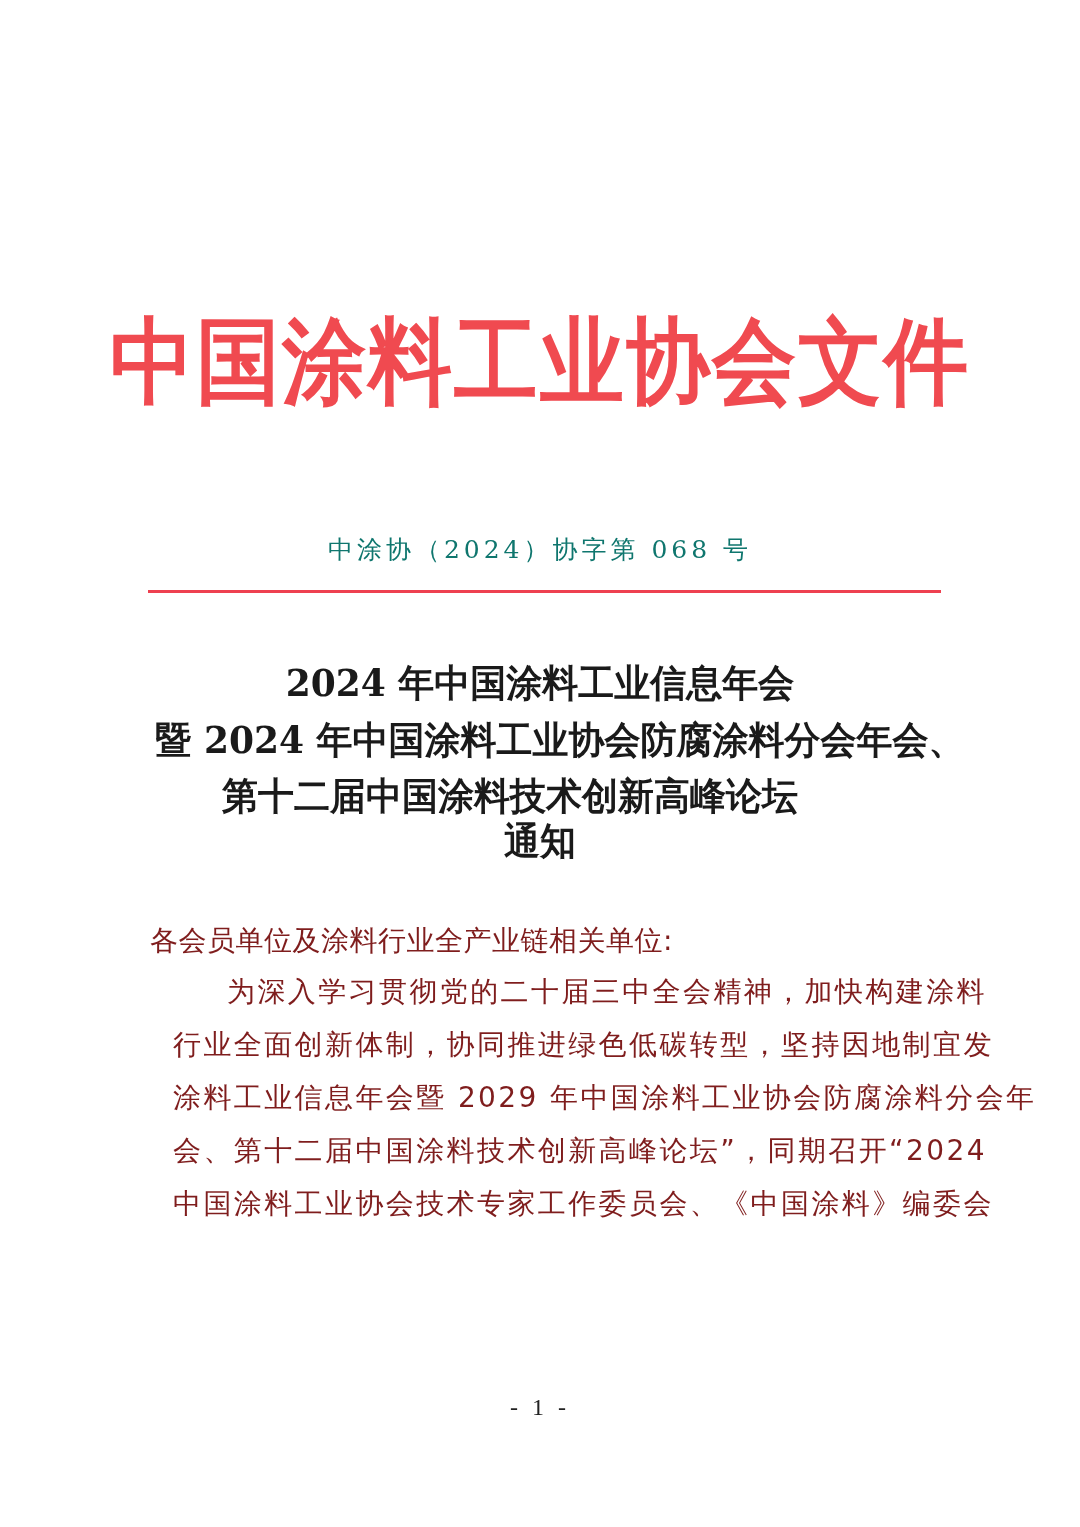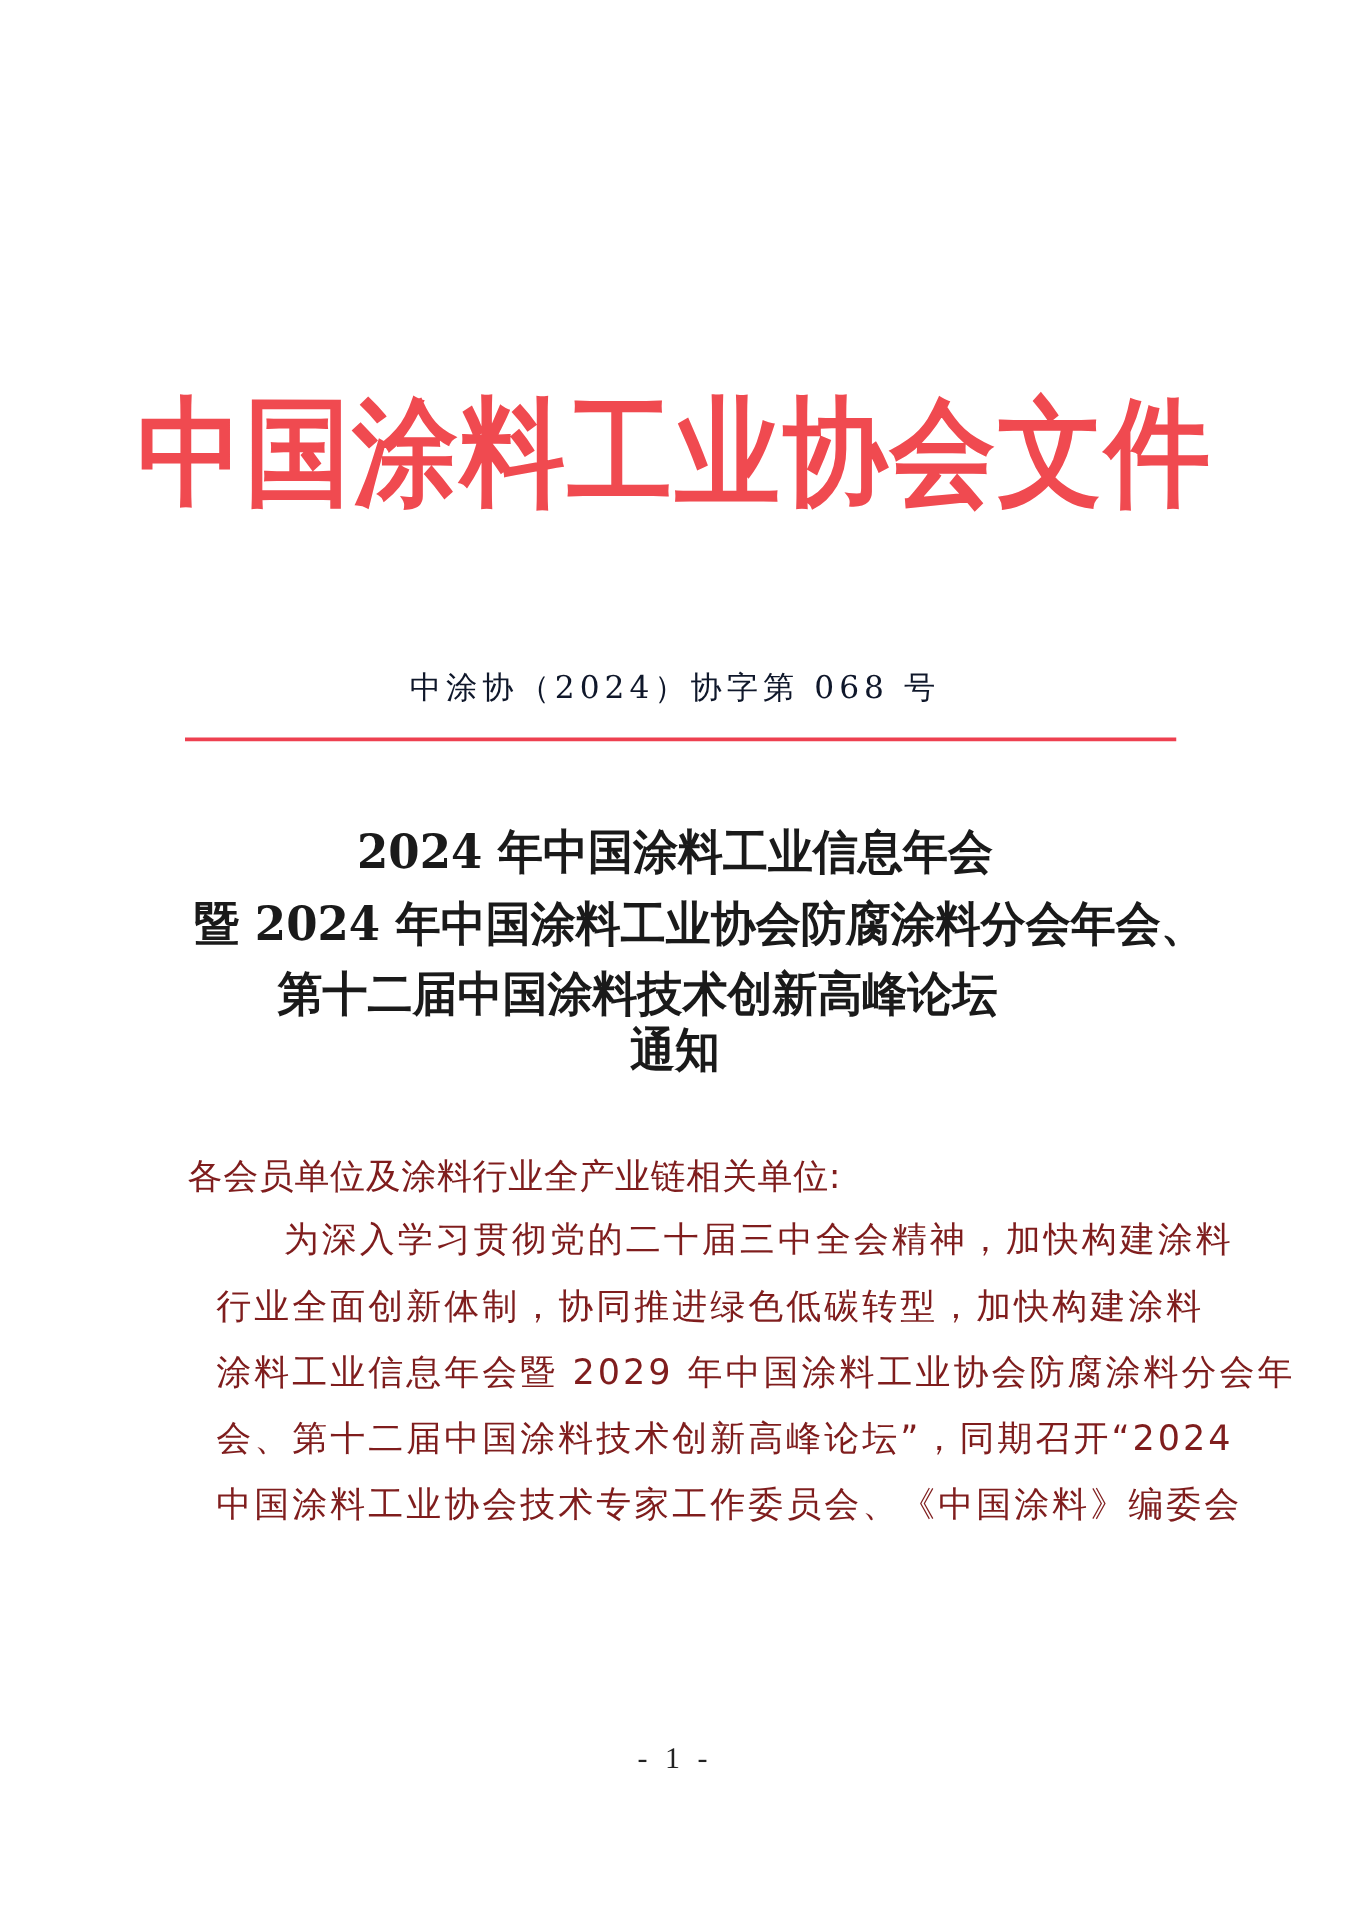--- a/index.html
+++ b/index.html
@@ -6,21 +6,21 @@
   body { width: 1080px; height: 1527px; position: relative; overflow: hidden; }
   .page { position: absolute; left: 0; top: 0; width: 1004px; height: 1527px; background: #fff; }
   .masthead {
     position: absolute; left: 0; width: 1080px; top: 312px; text-align: center;
     color: #f04a50; font-family: "DejaVu Serif", serif; font-weight: bold;
     font-size: 84px; letter-spacing: 2px; line-height: 100px;
     transform: scaleY(1.12);
   }
   .docnum {
     position: absolute; left: 0; width: 1080px; top: 532px; text-align: center;
-    color: #0f172a; font-family: "DejaVu Serif", serif; font-size: 25px; letter-spacing: 4px;
+    color: #0f766e; font-family: "DejaVu Serif", serif; font-size: 25px; letter-spacing: 4px;
     line-height: 36px;
   }
   .redline {
     position: absolute; left: 148px; width: 793px; top: 590px; height: 3px;
     background: #ee4050;
   }
   .title {
     position: absolute; left: 0; width: 1080px; text-align: center;
     color: #1a1a1a; font-family: "DejaVu Serif", serif; font-weight: bold;
     font-size: 36px; line-height: 50px;
@@ -54,20 +54,20 @@
 
   <div class="title t1">2024 年中国涂料工业信息年会</div>
   <div class="title t2">暨 2024 年中国涂料工业协会防腐涂料分会年会、</div>
   <div class="title t3">第十二届中国涂料技术创新高峰论坛</div>
   <div class="title t4">通知</div>
 
   <div class="body-text salutation">各会员单位及涂料行业全产业链相关单位:</div>
 
   <div class="body-text para">
     <span class="line indent">为深入学习贯彻党的二十届三中全会精神，加快构建涂料</span>
-    <span class="line">行业全面创新体制，协同推进绿色低碳转型，加快构建涂料</span>
+    <span class="line">行业全面创新体制，协同推进绿色低碳转型，坚持因地制宜发</span>
     <span class="line">涂料工业信息年会暨 2029 年中国涂料工业协会防腐涂料分会年</span>
     <span class="line">会、第十二届中国涂料技术创新高峰论坛”，同期召开“2024</span>
     <span class="line">中国涂料工业协会技术专家工作委员会、《中国涂料》编委会</span>
   </div>
 
   <div class="pagenum">- 1 -</div>
 </div>
 
 </body></html>

